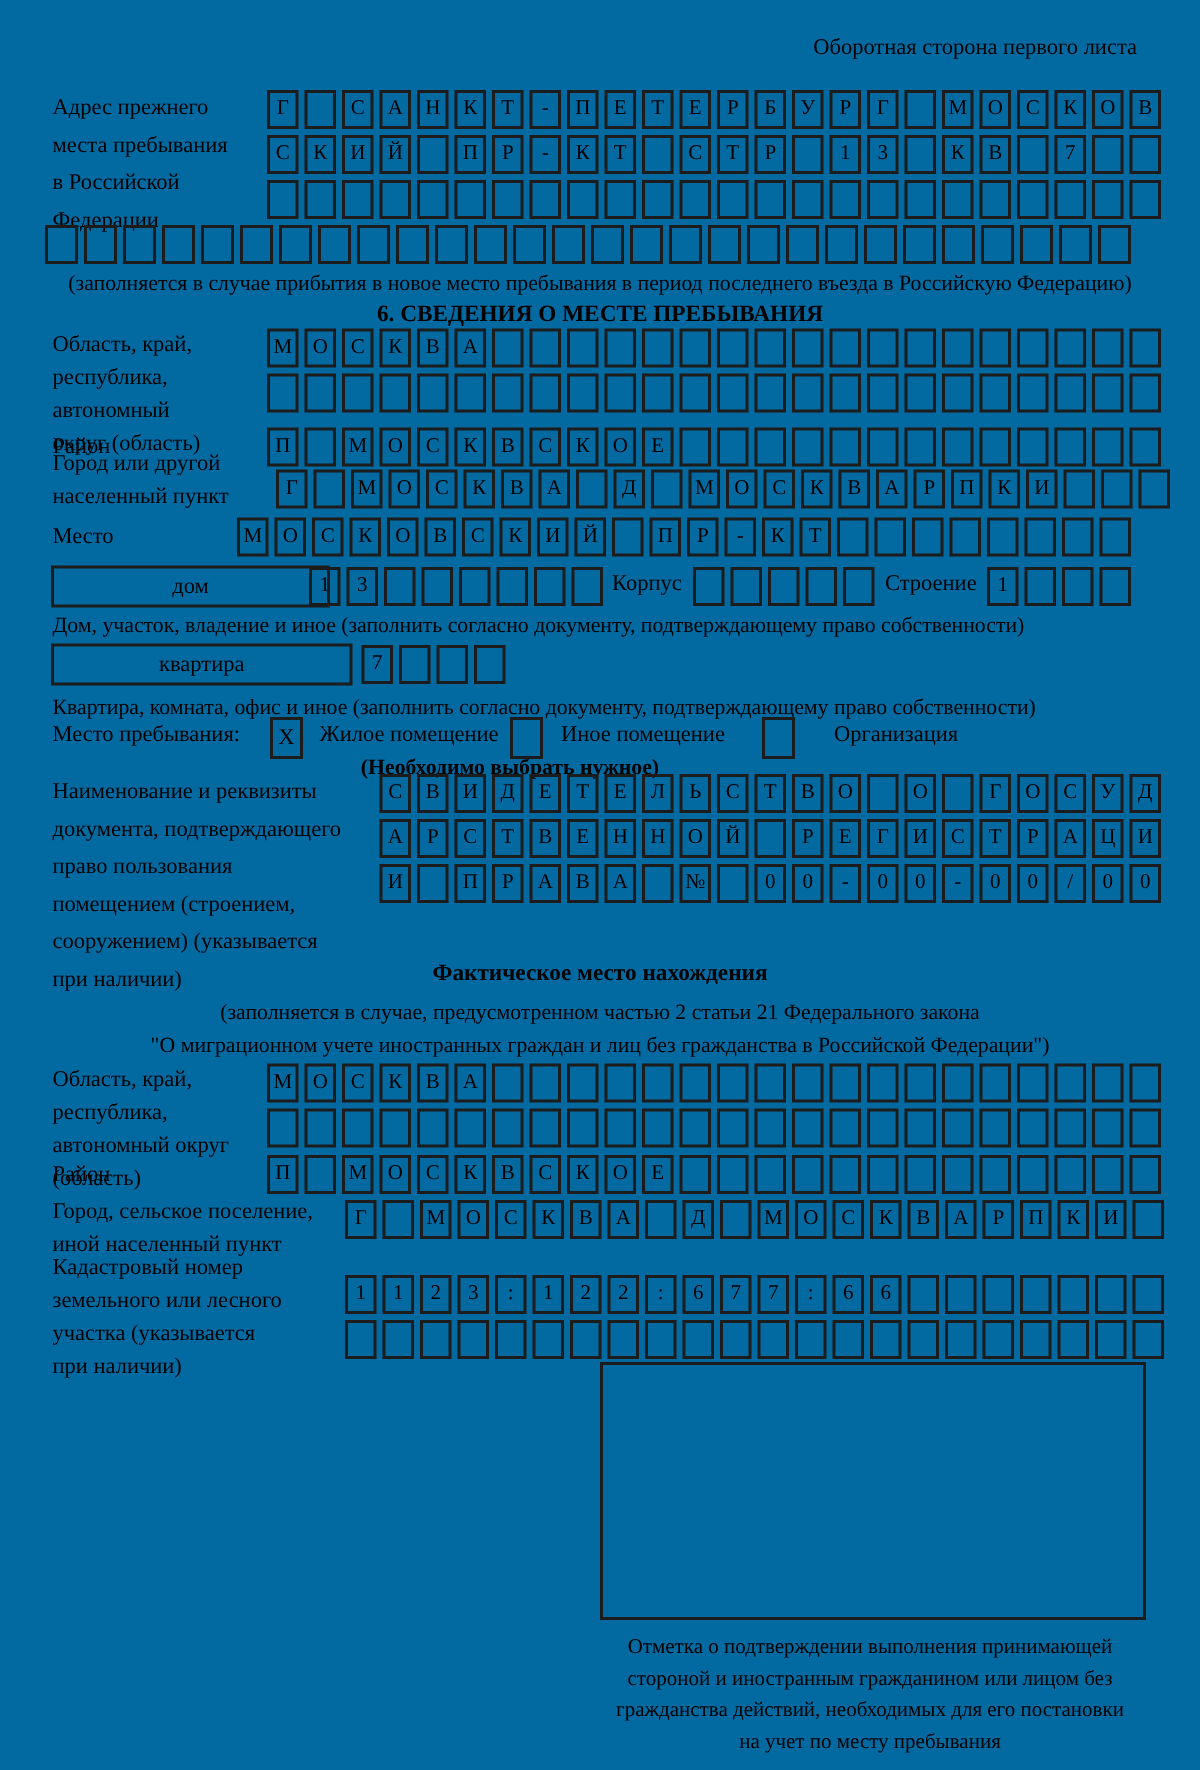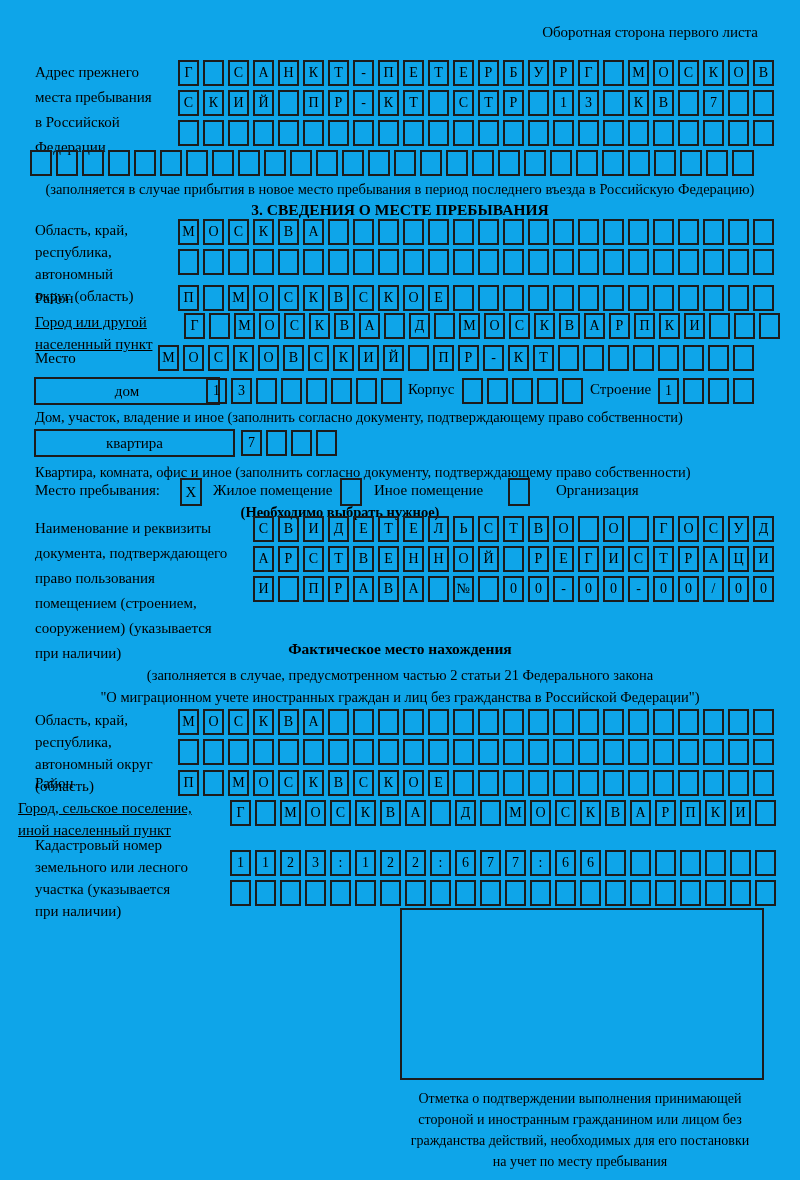--- a/index.html
+++ b/index.html
@@ -1,17 +1,17 @@
 <!DOCTYPE html>
 <html><head>
 <meta charset="utf-8">
 <style>
   html,body{margin:0;padding:0;background:#ffffff;}
   body{width:800px;height:1180px;font-family:"Liberation Serif",serif;color:#000;}
-  .sheet{position:relative;width:800px;height:1180px;background:#0ea5e9;overflow:hidden;}
+  .sheet{position:relative;width:800px;height:1180px;background:#0369a1;overflow:hidden;}
   .abs{position:absolute;}
   .lbl{font-size:15px;line-height:23px;white-space:pre-line;}
   .lbl.tight{line-height:22px;}
   .lbl.wide-lh{line-height:25px;}
   .cells{display:flex;gap:4px;}
   .cell{width:21px;height:26px;border:2px solid #1c1c1c;box-sizing:border-box;
         display:flex;align-items:center;justify-content:center;
         font-size:14px;font-family:"Liberation Serif",serif;}
   .cells.wide .cell{width:22px;}
   .note{font-size:14.5px;text-align:center;width:800px;}
@@ -139,21 +139,21 @@
       <span class="cell"></span>
       <span class="cell"></span>
       <span class="cell"></span>
       <span class="cell"></span>
       <span class="cell"></span>
       <span class="cell"></span>
       <span class="cell"></span>
     </div>
   <div class="abs note" style="left:0;top:181px;">(заполняется в случае прибытия в новое место пребывания в период последнего въезда в Российскую Федерацию)</div>
 
-  <div class="abs heading" style="left:0;top:201px;">3. СВЕДЕНИЯ О МЕСТЕ ПРЕБЫВАНИЯ</div>
+  <div class="abs heading" style="left:0;top:201px;">6. СВЕДЕНИЯ О МЕСТЕ ПРЕБЫВАНИЯ</div>
 
   <div class="abs lbl tight" style="left:35px;top:219px;width:145px;">Область, край,
 республика,
 автономный
 округ (область)</div>
   <div class="abs cells" style="left:178px;top:219px;">
       <span class="cell">М</span>
       <span class="cell">О</span>
       <span class="cell">С</span>
       <span class="cell">К</span>
@@ -226,21 +226,21 @@
       <span class="cell"></span>
       <span class="cell"></span>
       <span class="cell"></span>
       <span class="cell"></span>
       <span class="cell"></span>
       <span class="cell"></span>
       <span class="cell"></span>
       <span class="cell"></span>
     </div>
 
-  <div class="abs lbl tight" style="left:35px;top:311px;width:150px;text-decoration:underline;">Город или другой
+  <div class="abs lbl tight" style="left:35px;top:298px;width:150px;">Город или другой
 населенный пункт</div>
   <div class="abs cells" style="left:184px;top:313px;">
       <span class="cell">Г</span>
       <span class="cell"></span>
       <span class="cell">М</span>
       <span class="cell">О</span>
       <span class="cell">С</span>
       <span class="cell">К</span>
       <span class="cell">В</span>
       <span class="cell">А</span>
@@ -494,21 +494,21 @@
       <span class="cell"></span>
       <span class="cell"></span>
       <span class="cell"></span>
       <span class="cell"></span>
       <span class="cell"></span>
       <span class="cell"></span>
       <span class="cell"></span>
       <span class="cell"></span>
     </div>
 
-  <div class="abs lbl tight" style="left:18px;top:797px;width:200px;text-decoration:underline;">Город, сельское поселение,
+  <div class="abs lbl tight" style="left:35px;top:797px;width:200px;">Город, сельское поселение,
 иной населенный пункт</div>
   <div class="abs cells" style="left:230px;top:800px;">
       <span class="cell">Г</span>
       <span class="cell"></span>
       <span class="cell">М</span>
       <span class="cell">О</span>
       <span class="cell">С</span>
       <span class="cell">К</span>
       <span class="cell">В</span>
       <span class="cell">А</span>

